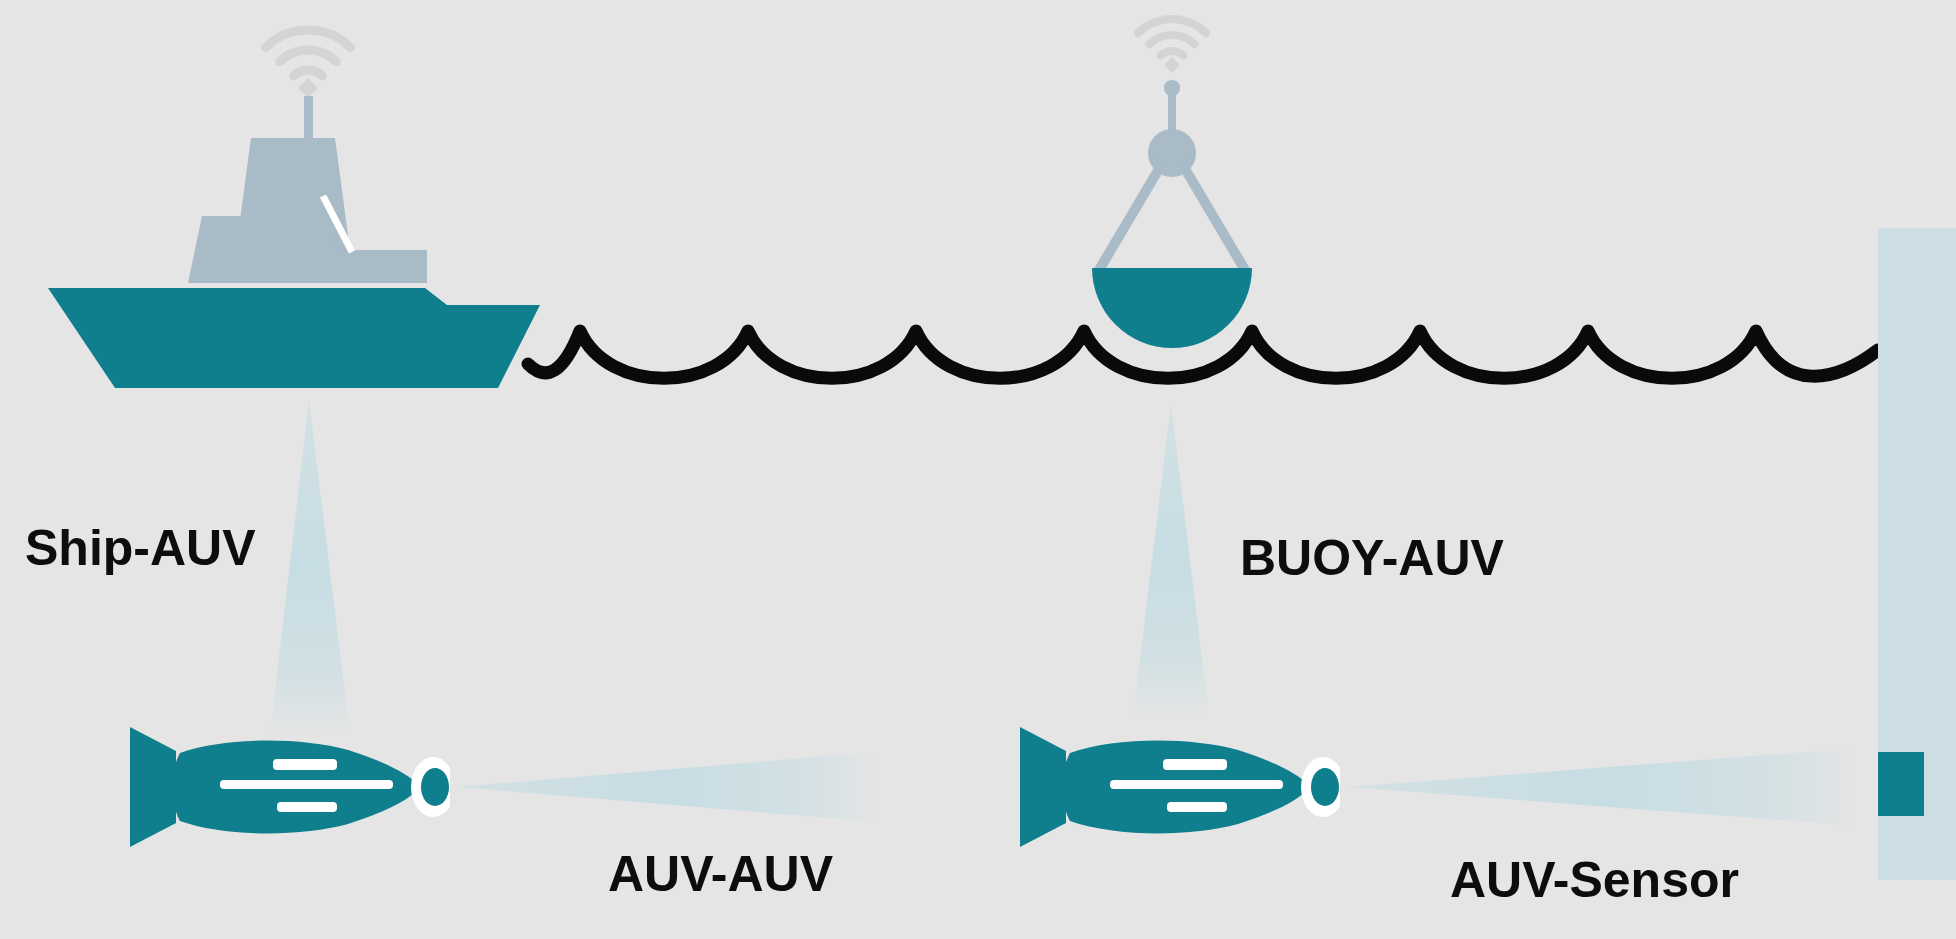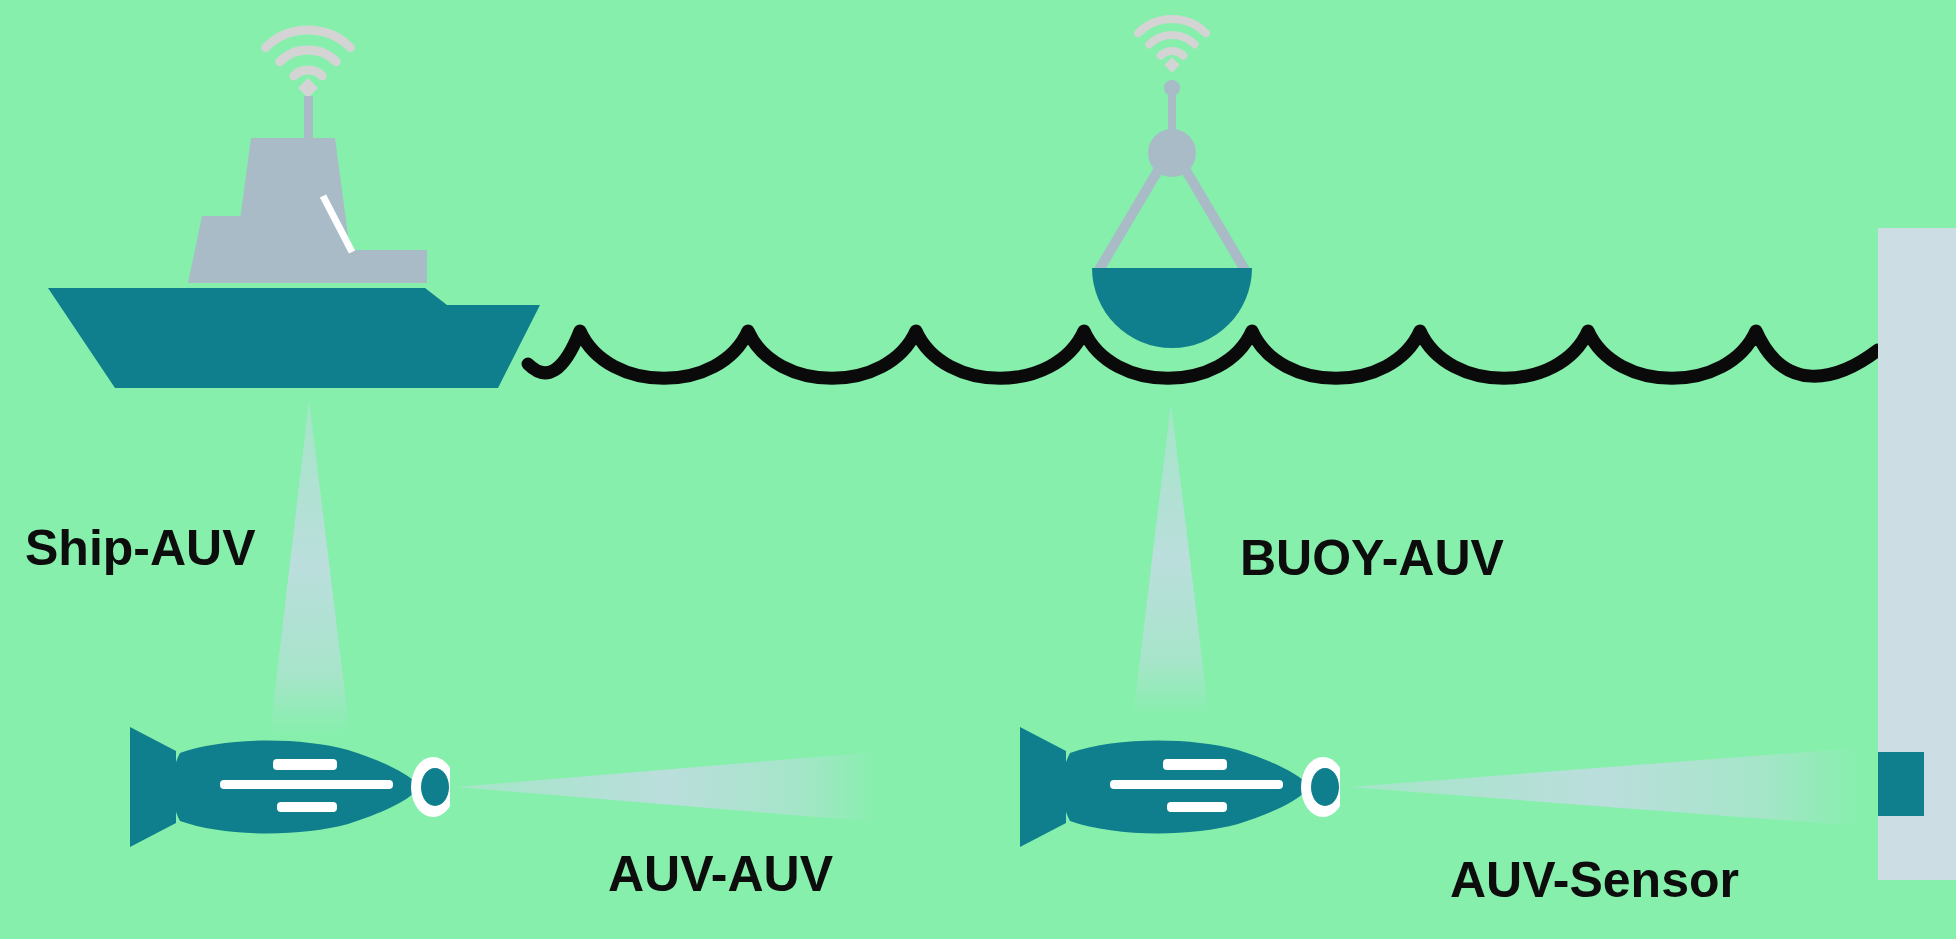--- a/index.html
+++ b/index.html
@@ -1,19 +1,19 @@
 <!DOCTYPE html>
 <html><head>
 <meta charset="utf-8">
 <style>
   html,body{margin:0;padding:0;background:#ffffff;}
   #scene{
     position:relative;
     width:1956px;height:939px;
-    background:#86efac;
+    background:#e5e5e5;
     overflow:hidden;
     font-family:"Liberation Sans", sans-serif;
   }
   #scene svg.layer{position:absolute;left:0;top:0;}
   .label{
     position:absolute;
     font-weight:700;
     font-size:50px;
     line-height:1.05;
     color:#0d0d0d;

